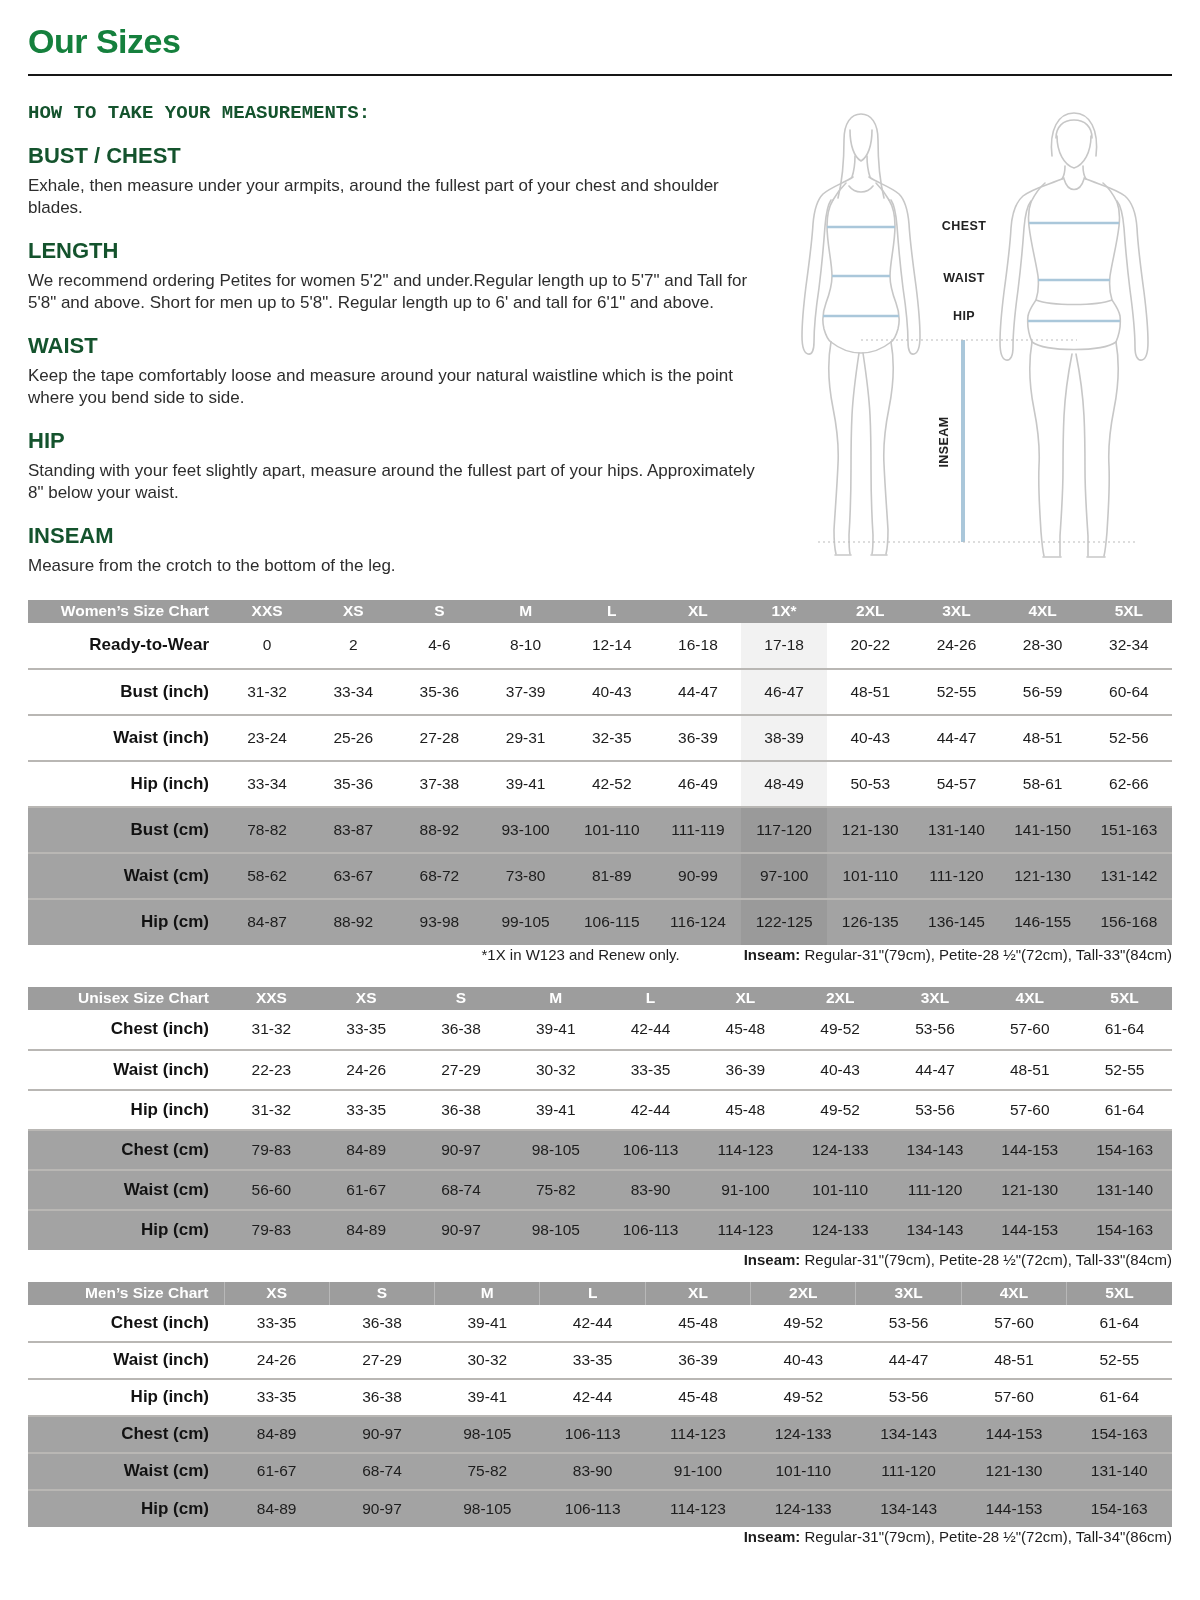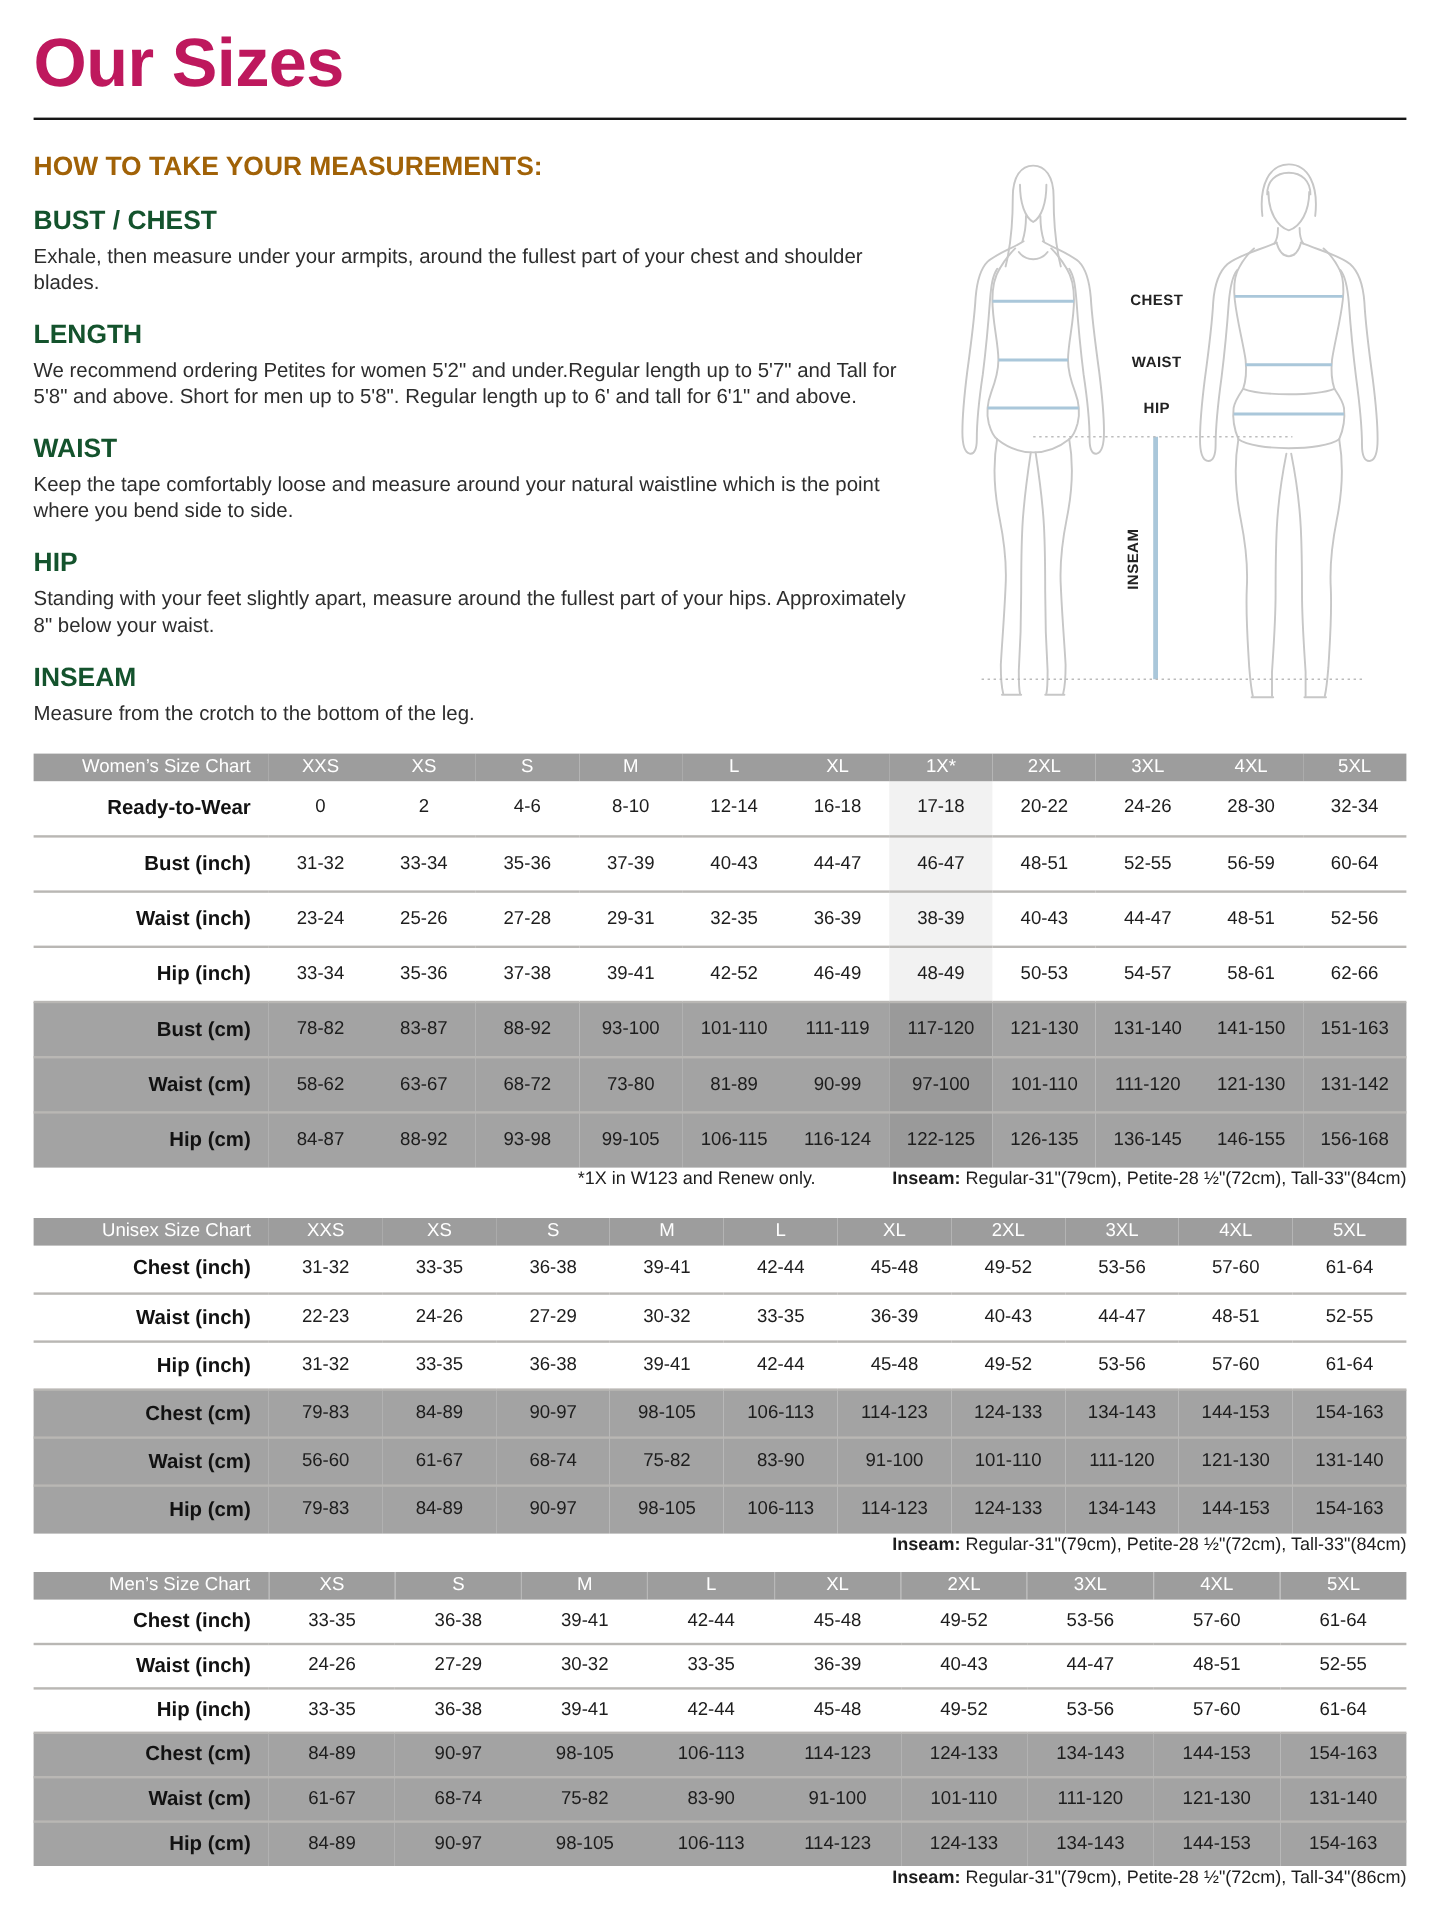--- a/index.html
+++ b/index.html
@@ -7,41 +7,41 @@
   body {
     width:1200px; height:1600px; overflow:hidden;
     background:#ffffff; color:#1c1c1c;
     font-family:"Liberation Sans", sans-serif;
   }
   .wrap { padding:0 28px; }
 
   
   .page-title {
     margin:24px 0 0 0;
-    font-size:57px; line-height:1.05; font-weight:800; letter-spacing:-0.5px; color:#be185d;
+    font-size:34px; line-height:1.05; font-weight:800; letter-spacing:-0.5px; color:#15803d;
   }
   .title-rule { border-bottom:2.5px solid #161616; margin-top:14px; }
 
   
   .top { display:flex; margin-top:16px; }
   .copy { width:735px; }
-  .lead { font-size:22px; font-weight:800; color:#a16207; margin:10px 0 0 0; }
+  .lead { font-size:19px; font-weight:800; color:#14532d; margin:10px 0 0 0;font-family:Liberation Mono, monospace; }
   .sec-title { font-size:22px; font-weight:800; color:#14532d; margin:19px 0 6px 0; }
   .sec-body { font-size:17px; line-height:1.3; color:#2d2d2d; margin:0; }
   .figure { margin-left:auto; width:412px; margin-top:-2px; position:relative; }
 
   
   table.size-table { width:100%; border-collapse:collapse; table-layout:fixed; }
   .t-women { margin-top:22px; }
   .t-unisex { margin-top:24px; }
   .t-men { margin-top:14px; }
   table.size-table th, table.size-table td { padding:0; }
   table.size-table col.label-col { width:196px; }
   thead th {
-    background:#9d9d9d; color:#ffffff; font-weight:400; font-size:15.5px;
+    background:#9d9d9d; color:#ffffff; font-weight:700; font-size:15.5px;
     text-align:center; height:23px;margin-top:30px;
   }
   thead th.tbl-title { text-align:right; padding-right:15px; font-size:15.5px; }
   .t-men thead th + th { border-left:1px solid rgba(255,255,255,0.28); }
   tbody th.row-label {
     text-align:right; padding-right:15px; font-size:17px; font-weight:700; color:#121212;
   }
   tbody td { text-align:center; font-size:15.5px; color:#1d1d1d; }
   tbody tr { border-bottom:2px solid #b9b7b4; }
   tbody tr:last-child { border-bottom:none;border-radius:13px; }

